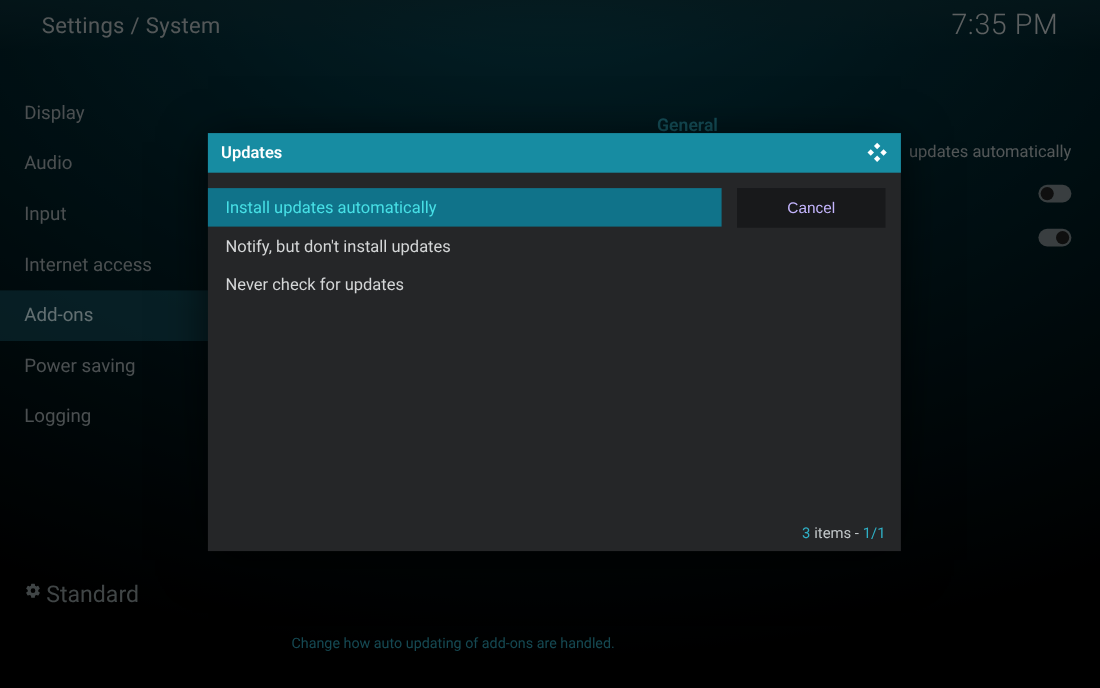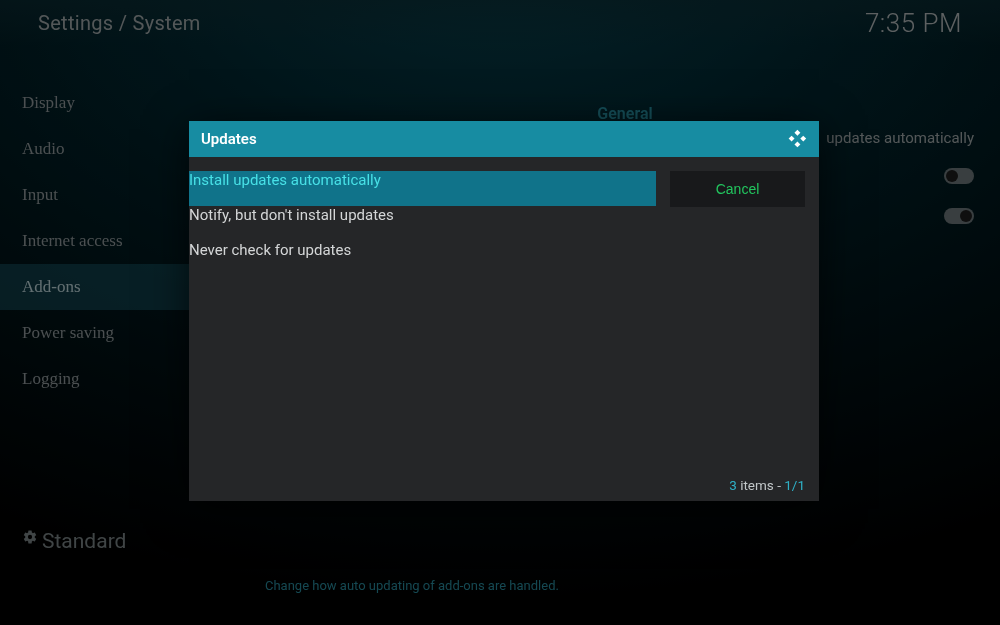--- a/index.html
+++ b/index.html
@@ -26,21 +26,20 @@
   .header .crumbs { font-size: 20px; font-weight: 400; letter-spacing: .3px; }
   .header .clock { font-size: 26px; font-weight: 300; letter-spacing: .5px; color: #cfd6d8; }
   .sidebar {
     position: absolute; left: 0; top: 80px; width: 250px;
   }
   .sidebar-item {
     height: 46px; display: flex; align-items: center;
     padding-left: 22px;
     color: #a6b0b3; font-size: 17px;
     cursor: default;
-    font-family: Liberation Serif, serif;
   }
   .sidebar-item.selected {
     background: rgba(29,106,124,0.55);
     color: #d9f5fb;
   }
   .level {
     position: absolute; left: 22px; bottom: 72px;
     display: flex; align-items: flex-start; gap: 4px;
     color: #8f9a9c; font-size: 21px;
   }
@@ -92,33 +91,34 @@
   }
   .kodi-icon { width: 20px; height: 20px; }
   .dialog-body {
     flex: 1; display: flex;
   }
   .option-list {
     width: 467px;
     padding-top: 14px;
   }
   .option-item {
-    height: 35px; display: flex; 
+    height: 35px; display: flex; align-items: center;
+    padding-left: 16px;
     color: #d4d6d7; font-size: 15px;
   }
   .option-item.hl {
     background: #10738a;
     color: #47e0e6;
   }
   .button-col {
     flex: 1; padding: 14px 14px 0 14px;
   }
   .btn {
     height: 36px; background: #18191b;
-    color: #22c55e; font-size: 14px; font-weight: 500;
+    color: #c4b5fd; font-size: 14px; font-weight: 500;
     display: flex; align-items: center; justify-content: center;
     border: none; width: 100%;
   }
   .dialog-footer {
     position: absolute; right: 14px; bottom: 8px;
     font-size: 13.5px;
   }
   .dialog-footer .ct { color: #2fb0c6; }
   .dialog-footer .lbl { color: #c2c7c9; }
   .dialog-footer .pg { color: #2fb0c6; }

